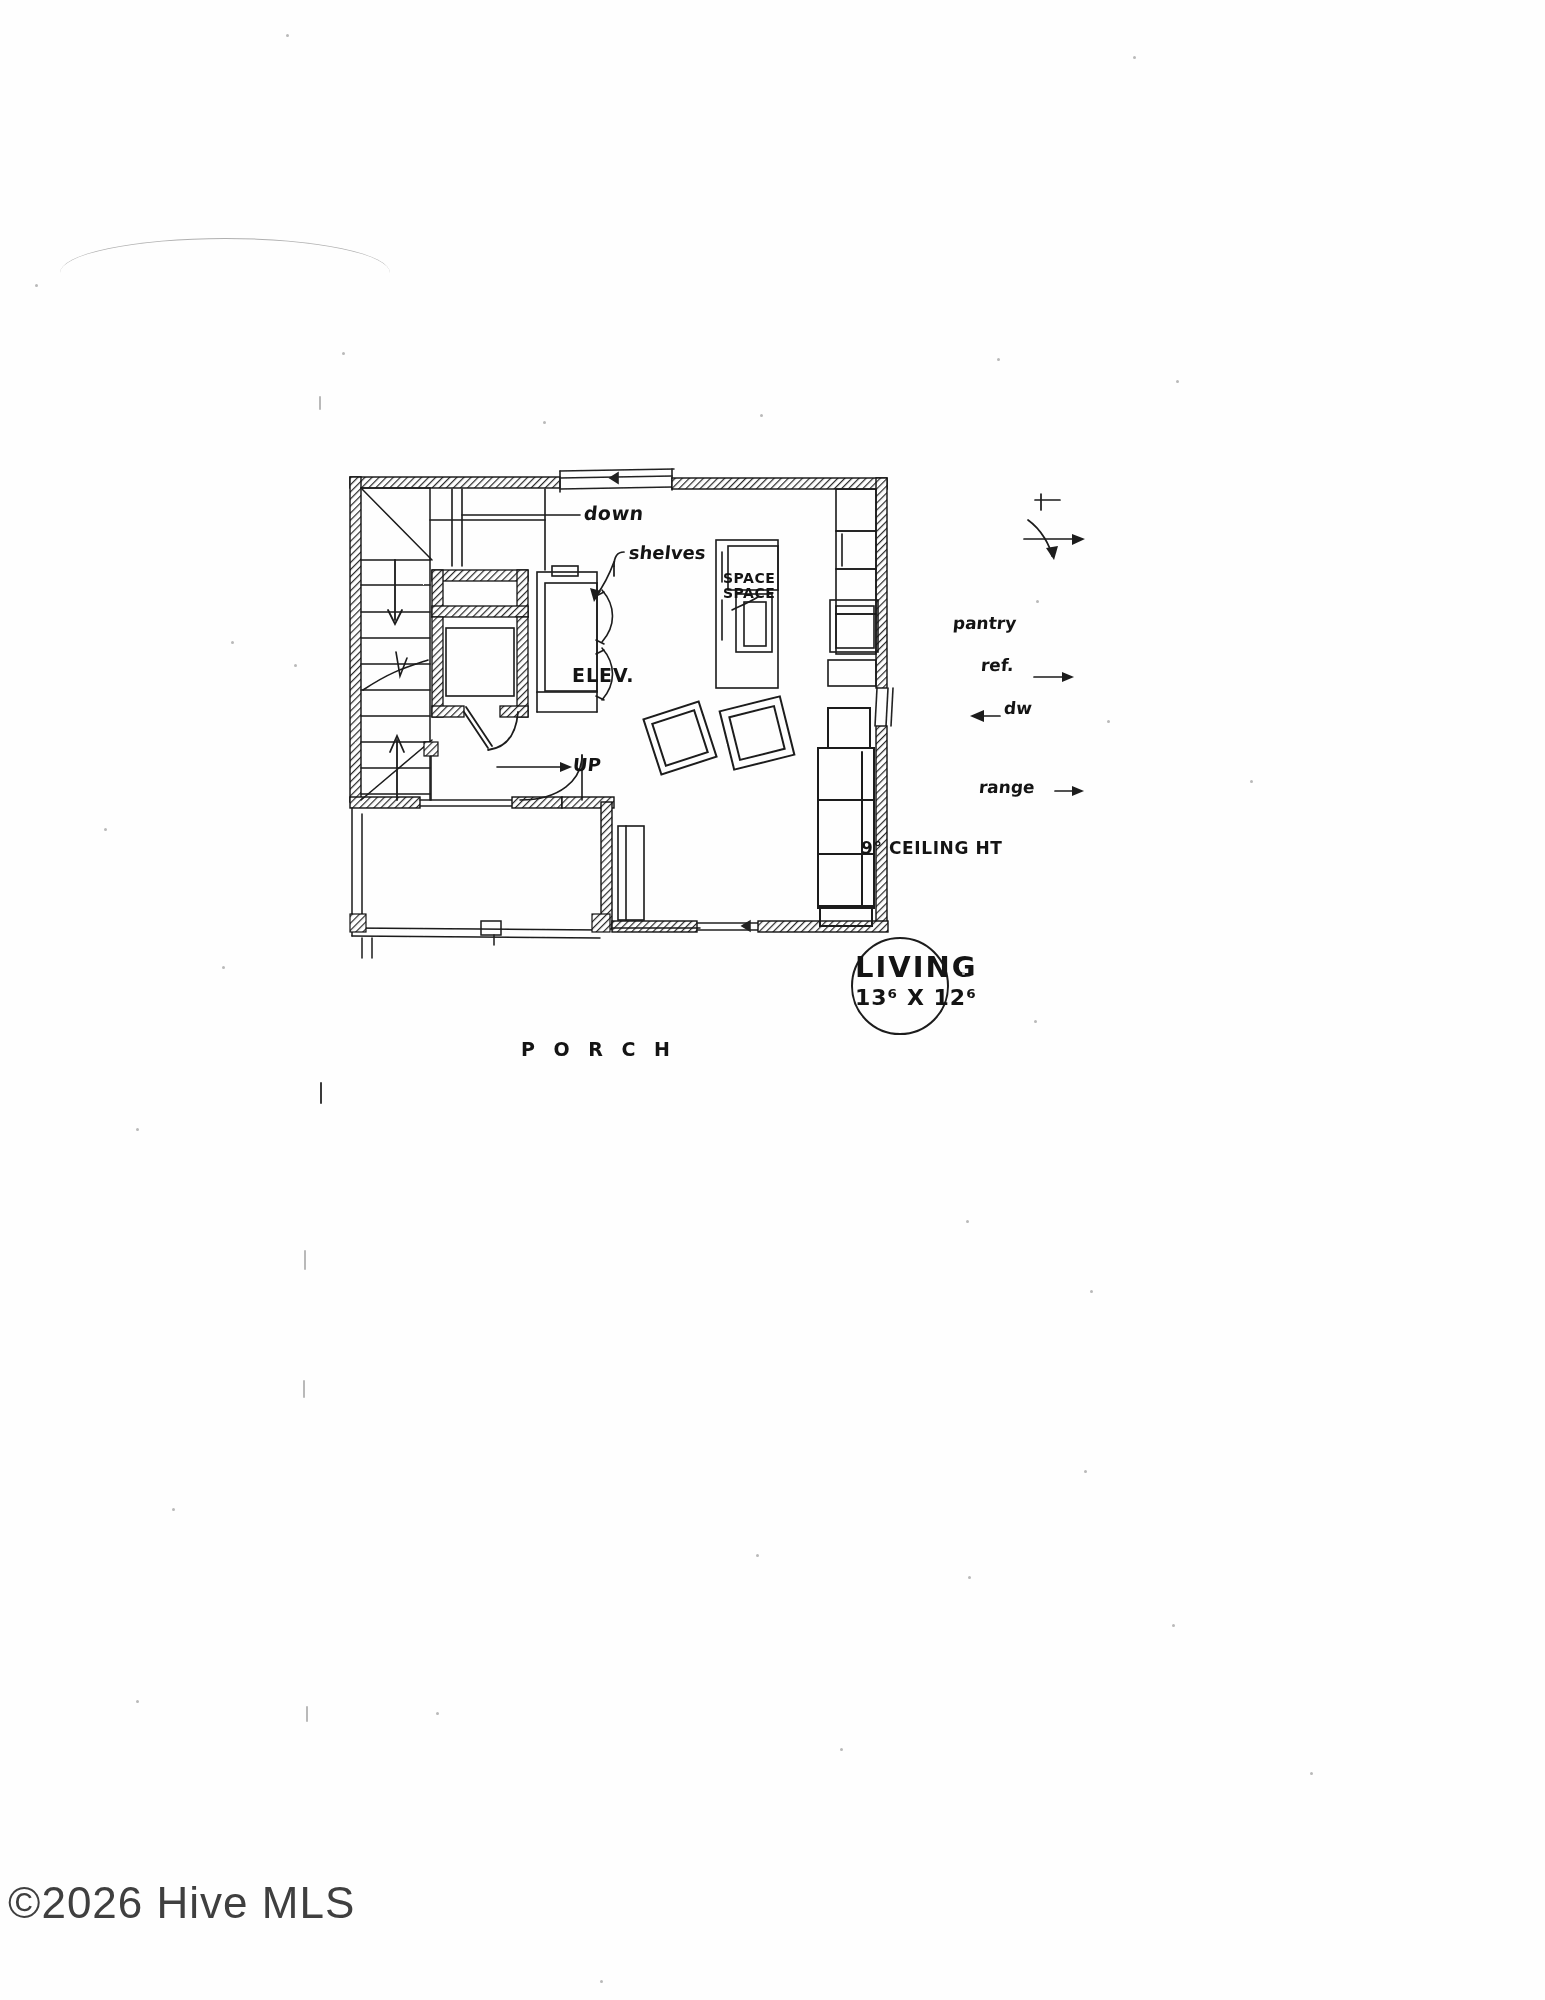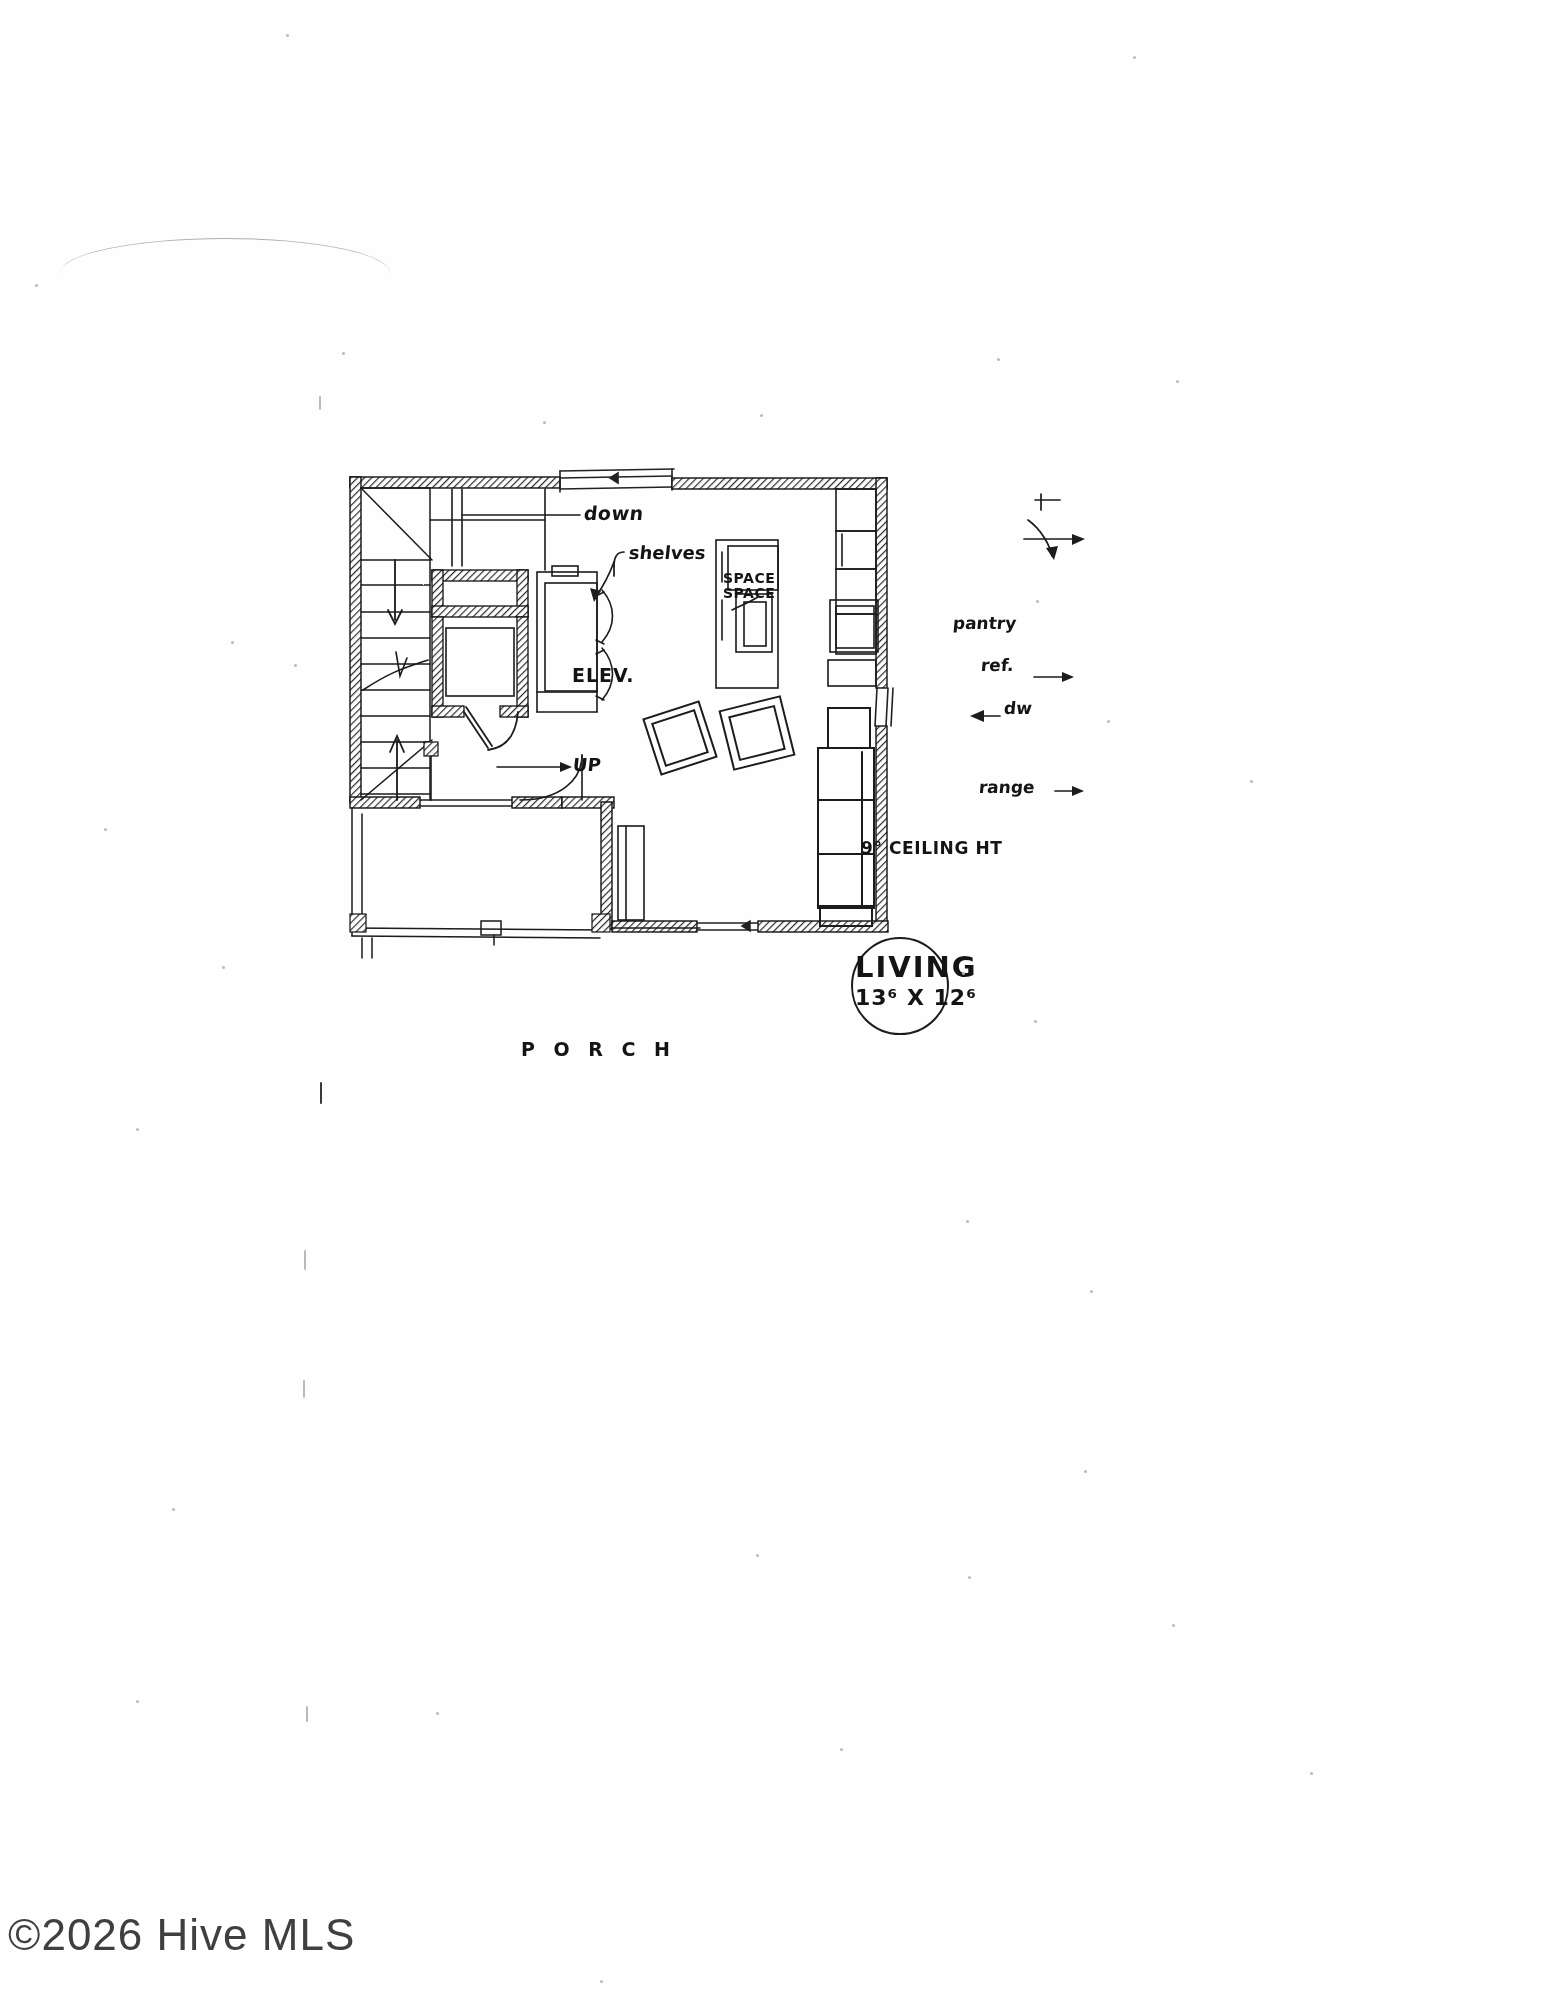--- a/index.html
+++ b/index.html
@@ -39,21 +39,21 @@
   .lbl-dw{left:1004px;top:698px;font-size:17px;font-weight:700;transform:skewX(-5deg);}
   .lbl-range{left:979px;top:777px;font-size:17px;font-weight:700;transform:skewX(-5deg);}
   .lbl-ceiling{left:861px;top:838px;font-size:17px;font-weight:700;letter-spacing:.6px;}
   .lbl-living{left:855px;top:950px;font-size:29px;font-weight:600;letter-spacing:2px;}
   .lbl-livdim{left:855px;top:985px;font-size:22px;font-weight:600;letter-spacing:1px;}
 
   .title{position:absolute;left:0;top:1380px;width:1545px;text-align:center;
          font-family:"Liberation Serif",serif;font-size:50px;letter-spacing:2px;
          color:#1a1a1a;font-weight:400;}
   .watermark{position:absolute;left:8px;top:1878px;font-family:"Liberation Sans",sans-serif;
-         font-size:44px;color:#2b2b2b;letter-spacing:1px;opacity:.9;font-weight:300;margin-top:32px;}
+         font-size:44px;color:#2b2b2b;letter-spacing:1px;opacity:.9;font-weight:300;}
 </style>
 </head>
 <body>
 
 <div id="sheet">
 
   <div class="scanarc"></div>
 
   <div id="plan">
   <svg width="1545" height="2000" viewBox="0 0 1545 2000" xmlns="http://www.w3.org/2000/svg">

